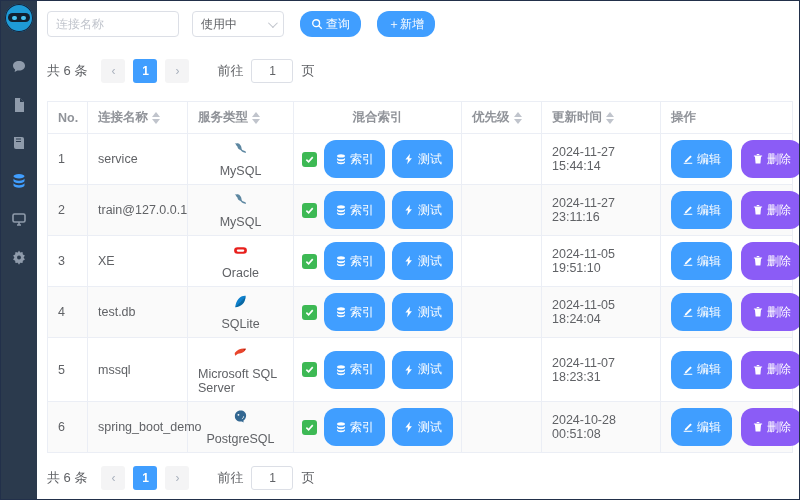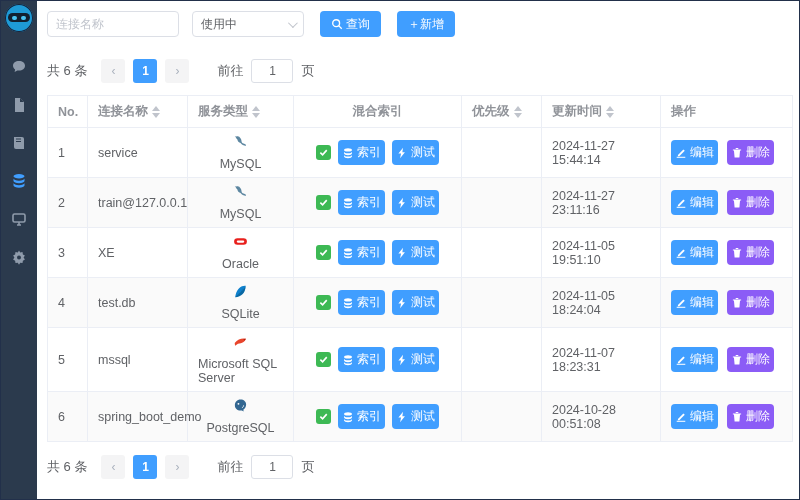--- a/index.html
+++ b/index.html
@@ -58,33 +58,33 @@
   .main { margin-left: 36px; padding: 10px 10px 0 10px; }
   .filter-row { display: flex; align-items: center; }
   .text-input {
     width: 132px; height: 26px;
     border: 1px solid #dcdfe6; border-radius: 4px;
     padding: 0 8px; font-size: 12px; color: #606266;
     outline: none;
   }
   .text-input::placeholder { color: #c0c4cc; }
   .select {
-    width: 112px; height: 26px; margin-left: 13px;
+    width: 92px; height: 26px; margin-left: 13px;
     border: 1px solid #dcdfe6; border-radius: 4px;
     display: flex; align-items: center; justify-content: space-between;
     padding: 0 8px; font-size: 12px; color: #606266; cursor: pointer;
     background: #fff;
   }
   .chevron {
     width: 7px; height: 7px;
     border-right: 1.5px solid #c0c4cc; border-bottom: 1.5px solid #c0c4cc;
     transform: rotate(45deg) translateY(-2px);
   }
   .btn {
-    height: 26px; border: none; border-radius: 4px;
+    height: 26px; border: none; border-radius: 12px;
     background: #409eff; color: #fff;
     font-size: 12px; font-family: inherit;
     display: inline-flex; align-items: center; justify-content: center; gap: 3px;
     padding: 0 11px; cursor: pointer; white-space: nowrap;
   }
   .btn svg { width: 12px; height: 12px; }
   .btn-search { margin-left: 16px; }
   .btn-add { margin-left: 16px; }
   .btn-danger { background: #8b5cf6; }
   
@@ -98,21 +98,21 @@
   }
   .pg-btn.current { background: #409eff; color: #fff; font-weight: bold; cursor: default; }
   .goto-label { margin-left: 20px; }
   .goto-input {
     width: 42px; height: 24px; margin: 0 8px;
     border: 1px solid #dcdfe6; border-radius: 3px;
     text-align: center; font-size: 12px; color: #606266; outline: none;
   }
   
   table {
-    margin-top: 12px; width: 100%;
+    margin-top: 18px; width: 100%;
     border-collapse: collapse; table-layout: fixed;
     font-size: 12.5px; color: #606266;
   }
   th, td { border: 1px solid #ebeef5; padding: 6px 10px; }
   th {
     height: 32px; color: #909399; font-weight: bold; text-align: left;
     background: #fff; white-space: nowrap;
   }
   td { height: 46px; }
   tbody tr:nth-child(even) { background: #fafafa; }
@@ -124,21 +124,21 @@
   .col-center { text-align: center; }
   .col-center .th-inner { justify-content: center; }
   .type-cell { display: flex; align-items: center; gap: 5px; flex-direction: column; }
   .type-cell svg { width: 15px; height: 15px; flex: none; }
   .idx-cell { display: flex; align-items: center; justify-content: center; gap: 7px; }
   .checkbox {
     width: 15px; height: 15px; border-radius: 3px; background: #3db954;
     display: flex; align-items: center; justify-content: center; cursor: pointer; flex: none;
   }
   .checkbox svg { width: 9px; height: 9px; }
-  .btn-sm { height: 25px; padding: 0 4px; font-size: 12px; }
+  .btn-sm { height: 38px; padding: 0 11px; font-size: 12px; }
   .ops-cell { display: flex; align-items: center; gap: 9px; }
 </style>
 </head>
 <body>
 
 <div class="window">
 
   <div class="sidebar">
     <div class="logo">
       <div class="band">

